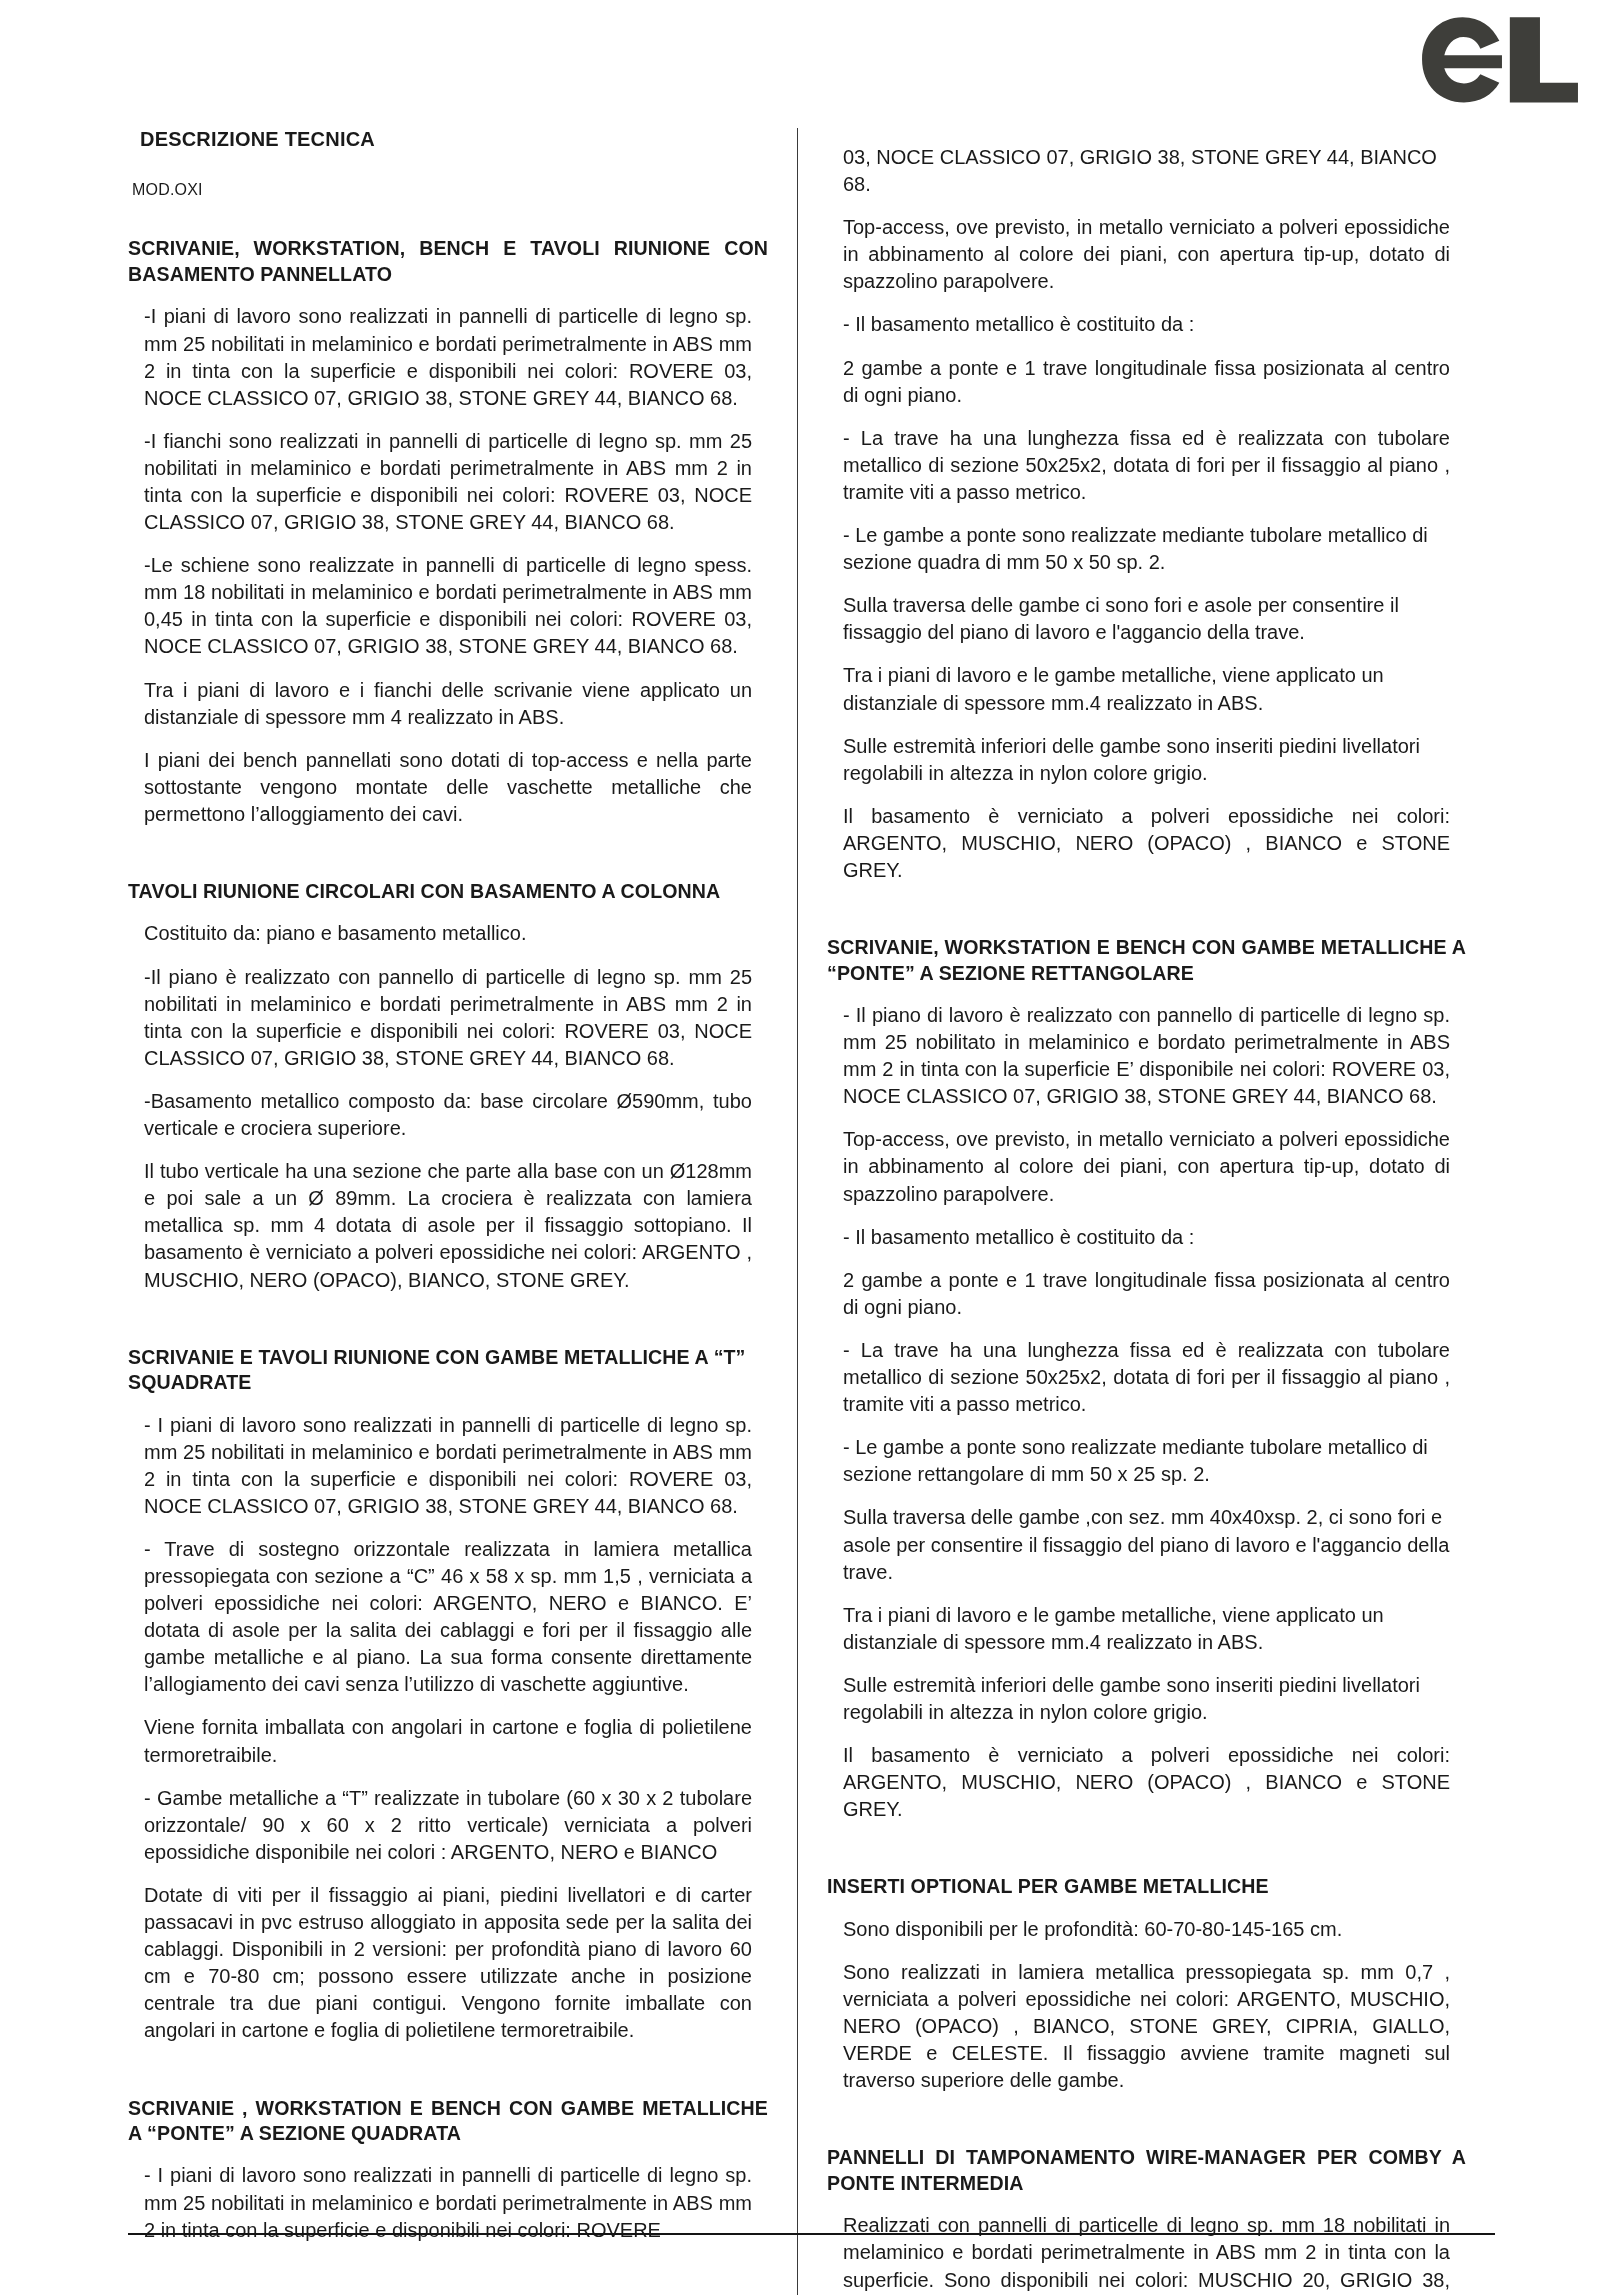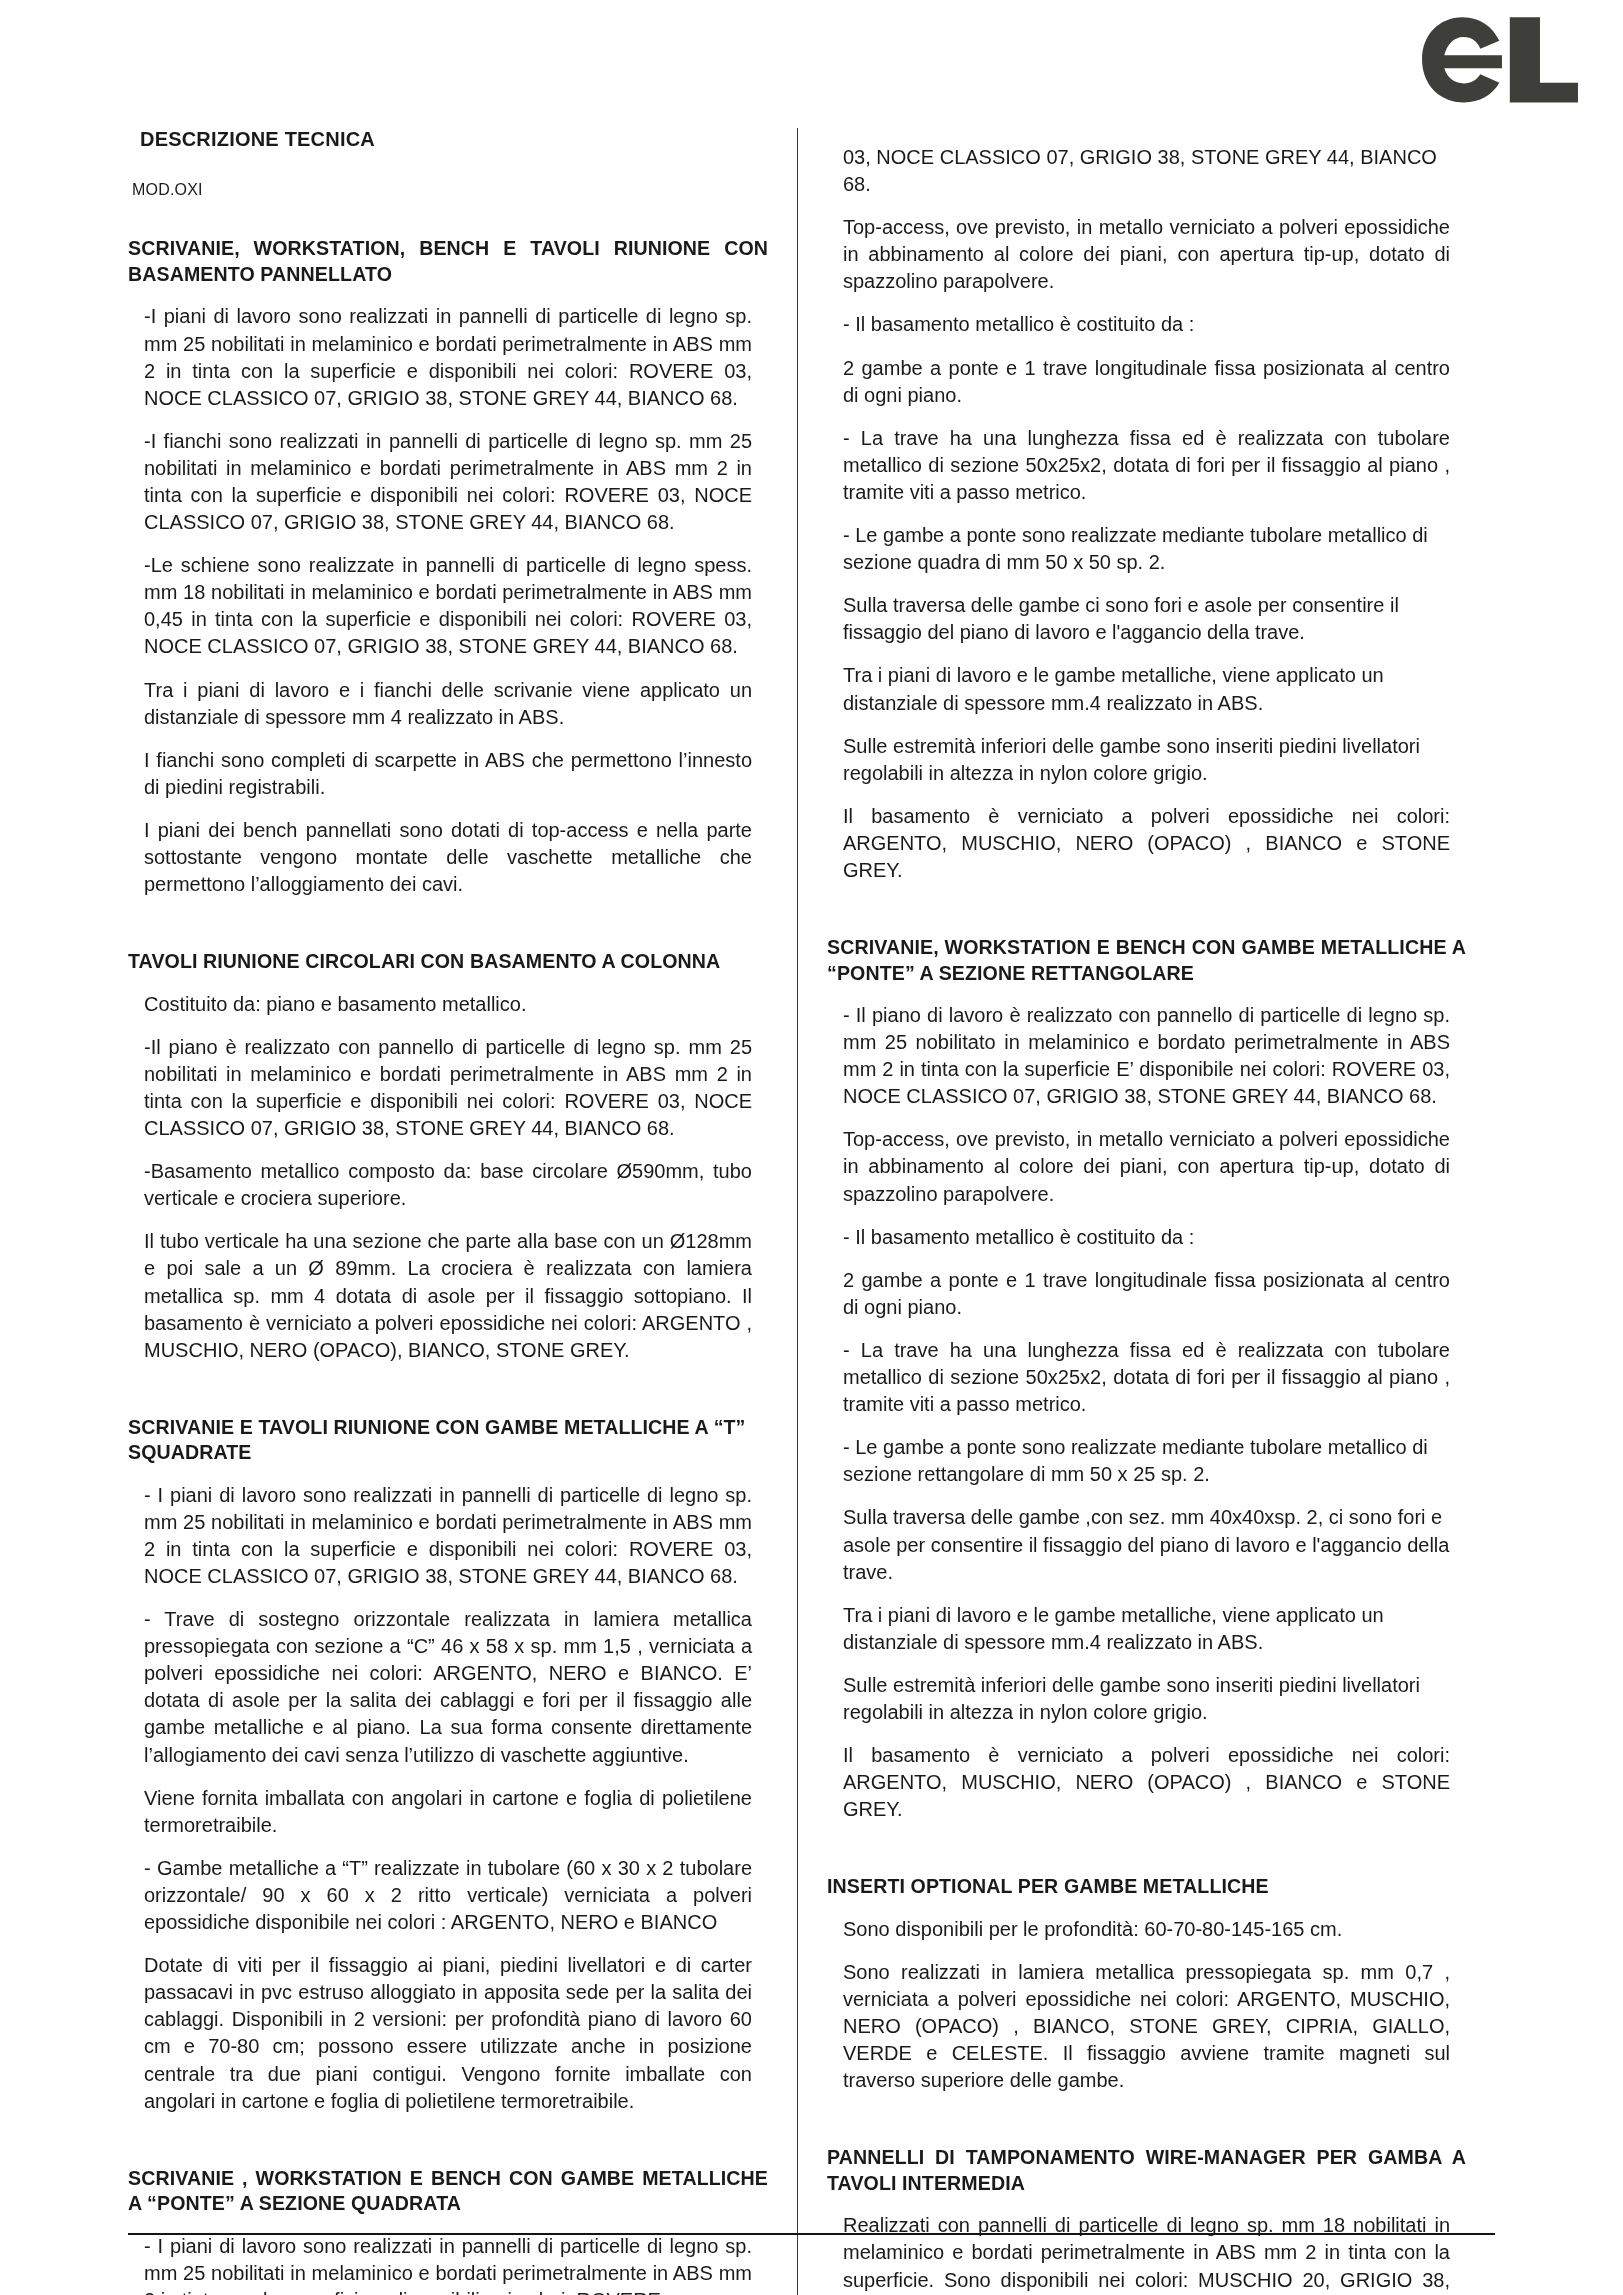--- a/index.html
+++ b/index.html
@@ -114,21 +114,20 @@
     <div class="col col-left">
 
       <div class="doc-title">DESCRIZIONE TECNICA</div>
       <div class="model">MOD.OXI</div>
 
       <h3 class="sec">SCRIVANIE, WORKSTATION, BENCH E TAVOLI RIUNIONE CON BASAMENTO PANNELLATO</h3>
       <p class="body">-I piani di lavoro sono realizzati in pannelli di particelle di legno sp. mm 25 nobilitati in melaminico e bordati perimetralmente in ABS mm 2 in tinta con la superficie e disponibili nei colori: ROVERE 03, NOCE CLASSICO 07, GRIGIO 38, STONE GREY 44, BIANCO 68.</p>
       <p class="body">-I fianchi sono realizzati in pannelli di particelle di legno sp. mm 25 nobilitati in melaminico e bordati perimetralmente in ABS mm 2 in tinta con la superficie e disponibili nei colori: ROVERE 03, NOCE CLASSICO 07, GRIGIO 38, STONE GREY 44, BIANCO 68.</p>
       <p class="body">-Le schiene sono realizzate in pannelli di particelle di legno spess. mm 18 nobilitati in melaminico e bordati perimetralmente in ABS mm 0,45 in tinta con la superficie e disponibili nei colori: ROVERE 03, NOCE CLASSICO 07, GRIGIO 38, STONE GREY 44, BIANCO 68.</p>
       <p class="body">Tra i piani di lavoro e i fianchi delle scrivanie viene applicato un distanziale di spessore mm 4 realizzato in ABS.</p>
-      <p class="body">I fianchi sono completi di scarpette in ABS che permettono l’innesto di piedini registrabili.</p>
       <p class="body">I piani dei bench pannellati sono dotati di top-access e nella parte sottostante vengono montate delle vaschette metalliche che permettono l’alloggiamento dei cavi.</p>
 
       <div class="gap-md"></div>
 
       <h3 class="sec nojust">TAVOLI RIUNIONE CIRCOLARI CON BASAMENTO A COLONNA</h3>
       <p class="body left">Costituito da: piano e basamento metallico.</p>
       <p class="body">-Il piano è realizzato con pannello di particelle di legno sp. mm 25 nobilitati in melaminico e bordati perimetralmente in ABS mm 2 in tinta con la superficie e disponibili nei colori: ROVERE 03, NOCE CLASSICO 07, GRIGIO 38, STONE GREY 44, BIANCO 68.</p>
       <p class="body">-Basamento metallico composto da: base circolare Ø590mm, tubo verticale e crociera superiore.</p>
       <p class="body">Il tubo verticale ha una sezione che parte alla base con un Ø128mm e poi sale a un Ø 89mm. La crociera è realizzata con lamiera metallica sp. mm 4 dotata di asole per il fissaggio sottopiano. Il basamento è verniciato a polveri epossidiche nei colori: ARGENTO , MUSCHIO, NERO (OPACO), BIANCO, STONE GREY.</p>
 
@@ -175,21 +174,21 @@
       <p class="body">Il basamento è verniciato a polveri epossidiche nei colori: ARGENTO, MUSCHIO, NERO (OPACO) , BIANCO e STONE GREY.</p>
 
       <div class="gap-md"></div>
 
       <h3 class="sec nojust">INSERTI OPTIONAL PER GAMBE METALLICHE</h3>
       <p class="body left">Sono disponibili per le profondità: 60-70-80-145-165 cm.</p>
       <p class="body">Sono realizzati in lamiera metallica pressopiegata sp. mm 0,7 , verniciata a polveri epossidiche nei colori: ARGENTO, MUSCHIO, NERO (OPACO) , BIANCO, STONE GREY, CIPRIA, GIALLO, VERDE e CELESTE. Il fissaggio avviene tramite magneti sul traverso superiore delle gambe.</p>
 
       <div class="gap-md"></div>
 
-      <h3 class="sec">PANNELLI DI TAMPONAMENTO WIRE-MANAGER PER GAMBA A TAVOLI INTERMEDIA</h3>
+      <h3 class="sec">PANNELLI DI TAMPONAMENTO WIRE-MANAGER PER COMBY A PONTE INTERMEDIA</h3>
       <p class="body">Realizzati con pannelli di particelle di legno sp. mm 18 nobilitati in melaminico e bordati perimetralmente in ABS mm 2 in tinta con la superficie. Sono disponibili nei colori: MUSCHIO 20, GRIGIO 38, STONE GREY 44, NERO 51, BIANCO 68. Si fissano alla gambe mediante sistema di aggancio.</p>
 
       <div class="gap-md"></div>
 
       <h3 class="sec nojust">COMBY</h3>
       <p class="body">Disponibili nelle versioni mono-facciali in due altezze: H. cm.109 e H. cm.160. Permettono l’aggregazione a scrivanie con gambe a ponte tramite staffe metalliche, dando la possibilità di realizzare composizioni singole e doppie.</p>
     </div>
   </div>
 
   <div class="footer-rule"></div>

